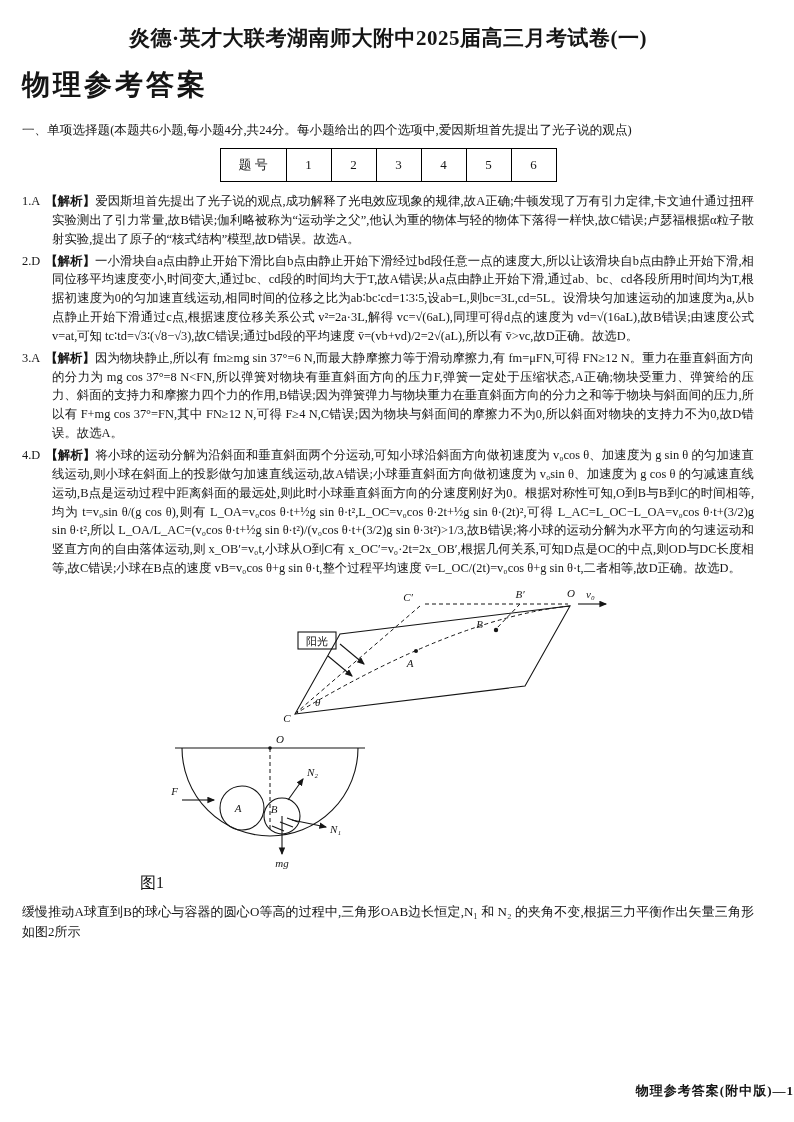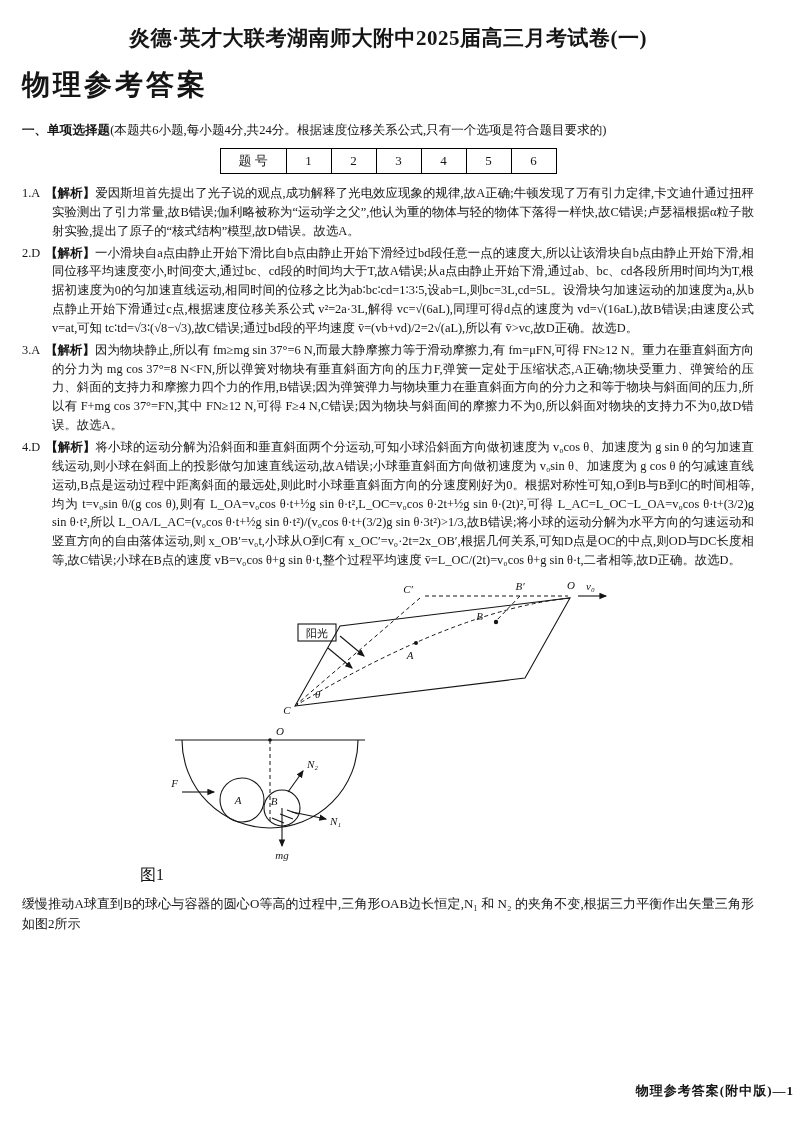--- a/index.html
+++ b/index.html
@@ -5,25 +5,25 @@
   * { margin:0; padding:0; box-sizing:border-box; }
   html,body { background:#e8e8e8; }
   .page {
     width:794px; height:1122px; margin:0 auto; background:#fff;
     font-family:"Liberation Serif","DejaVu Serif",serif; color:#151515;
     padding:24px 40px 0 22px; position:relative; overflow:hidden;
   }
   .title1 { text-align:center; font-size:21px; font-weight:bold; letter-spacing:0.5px; }
   .title2 { font-size:28px; font-weight:bold; margin-top:14px; letter-spacing:3px; }
   .sec-head { margin-top:18px; font-size:12.6px; }
-  .sec-head .b { font-weight:bold; }
+  .sec-head .b { font-weight:normal; }
   table.ans-table { border-collapse:collapse; margin:9px auto 10px auto; }
   .ans-table td {
     border:1px solid #000; text-align:center; font-size:13px;
-    width:45px; height:25px; padding:0 2px;
+    width:45px; height:33px; padding:0 2px;
   }
   .ans-table td.th { width:66px; }
   .ans { font-size:12.4px; line-height:1.52; text-align:justify; padding-left:30px; text-indent:-30px; margin-top:3px; }
   .ans-id { margin-right:5px; }
   .ans-label { font-weight:bold; }
   .fig4 { margin:8px 0 2px 248px; width:350px; }
   .fig5 { margin:6px 0 0 118px; width:280px; text-align:center; }
   .fig-caption { text-align:left; font-size:16px; margin-top:1px; }
   .closing { font-size:13px; line-height:1.55; text-align:justify; margin-top:8px; }
   .footer { position:absolute; left:0; right:0; bottom:22px; text-align:right; font-size:13px; font-weight:bold; letter-spacing:1px; }
@@ -35,21 +35,21 @@
 </style>
 </head>
 <body>
 
 <div class="page">
 
   <div class="title1">炎德·英才大联考湖南师大附中2025届高三月考试卷(一)</div>
   <div class="title2">物理参考答案</div>
 
   <div class="sec-head">
-    <span class="b">一、单项选择题</span><span>(本题共6小题,每小题4分,共24分。根据速度位移关系公式,只有一个选项是符合题目要求的)</span>
+    <span class="b">一、单项选择题</span><span>(本题共6小题,每小题4分,共24分。每小题给出的四个选项中,爱因斯坦首先提出了光子说的观点)</span>
   </div>
 
   <table class="ans-table">
     <tbody>
       <tr>
         <td class="th">题 号</td>
         <td>1</td>
         <td>2</td>
         <td>3</td>
         <td>4</td>

